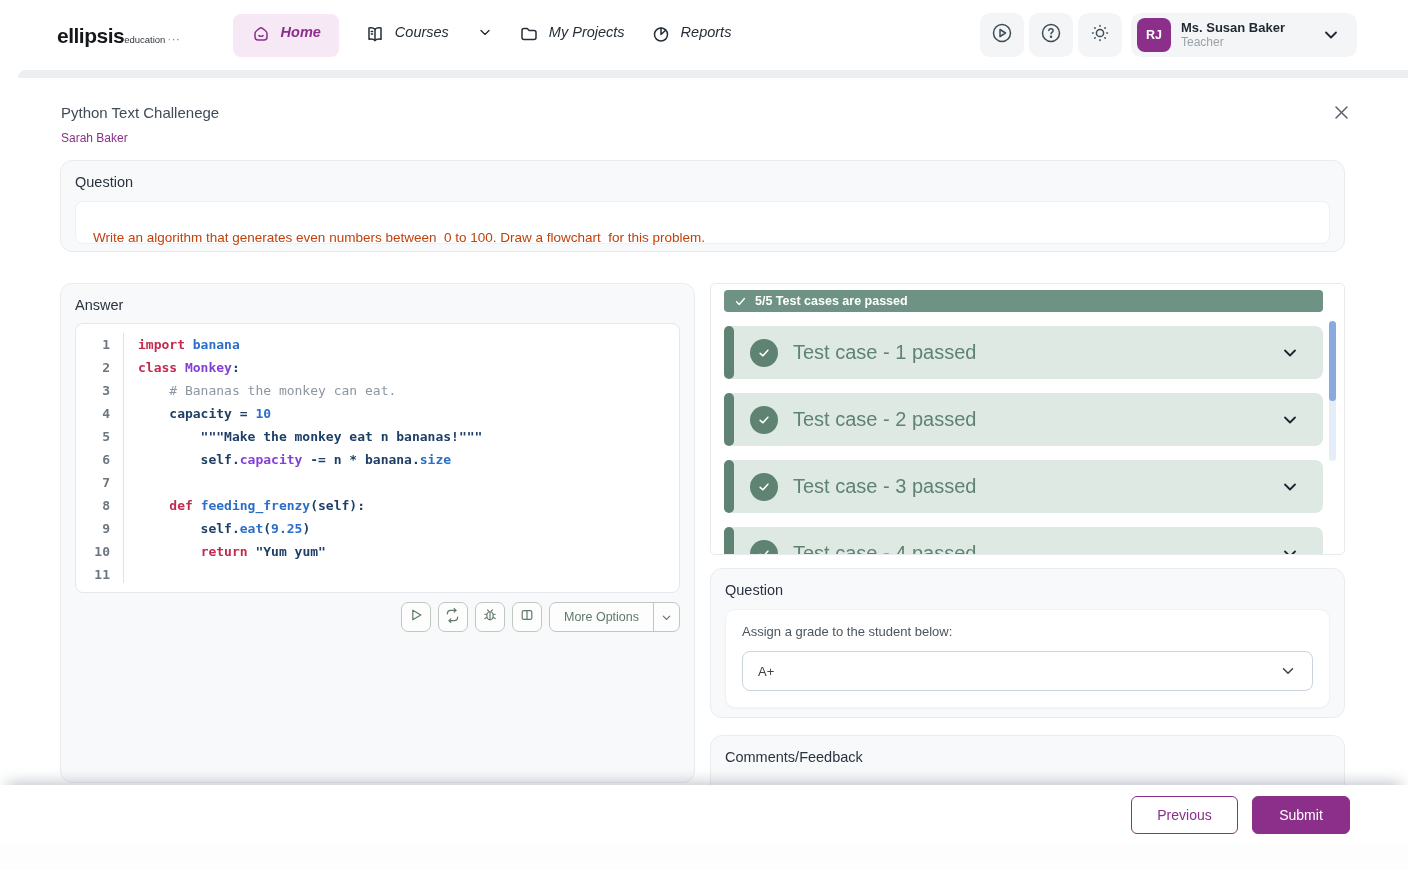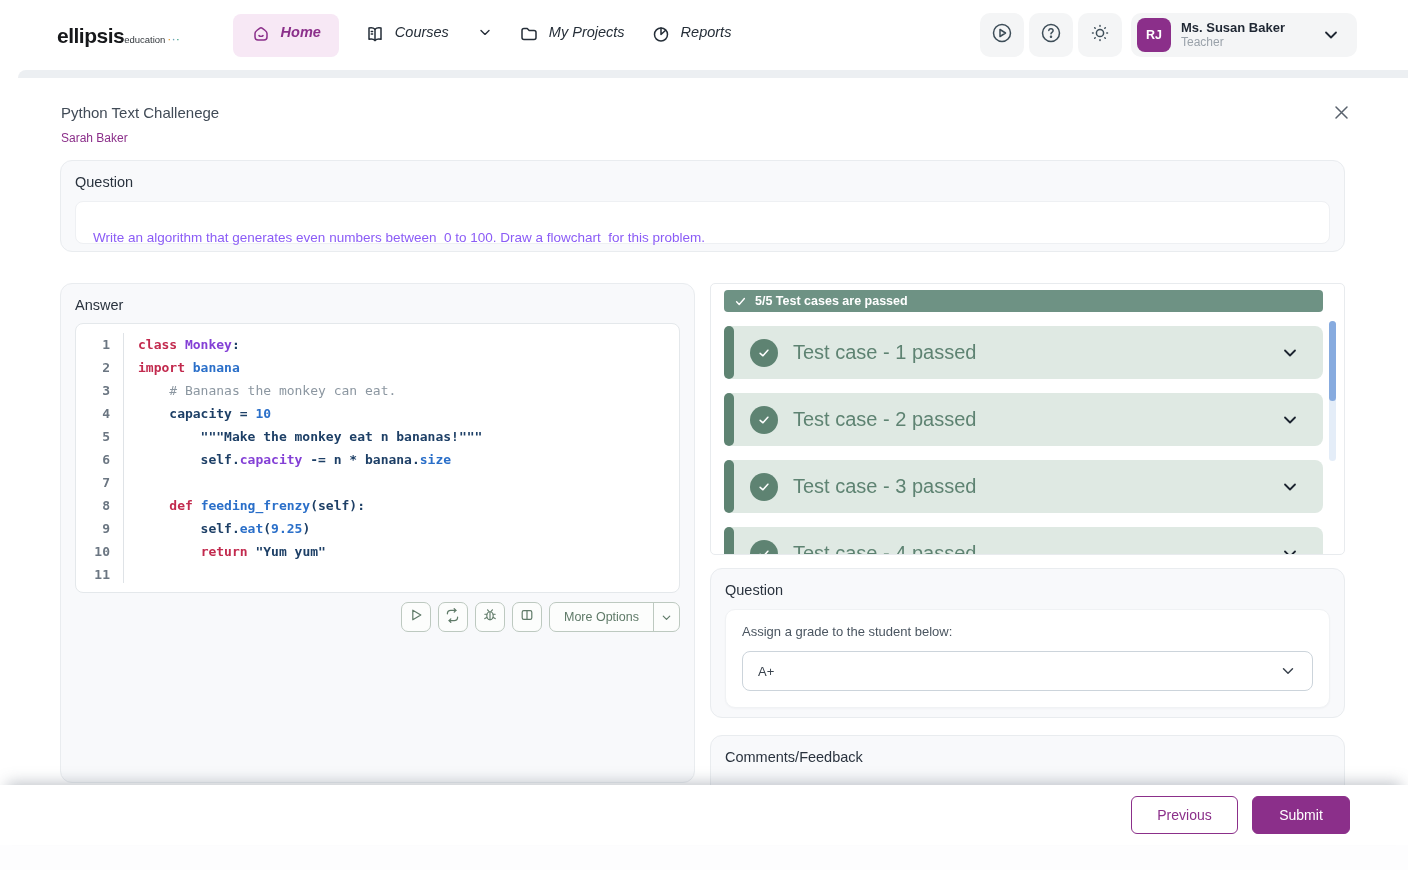--- a/index.html
+++ b/index.html
@@ -33,21 +33,21 @@
   .page-title { position:absolute; left:61px; top:104px; font-size:15px; color:#414b57; font-weight:500; }
   .student-link { position:absolute; left:61px; top:131px; font-size:12px; color:#8b2f8a; font-weight:500; cursor:pointer; }
   .close-btn { position:absolute; left:1330px; top:103px; width:22px; height:22px; display:flex; align-items:center; justify-content:center; cursor:pointer; }
 
   
   .card { position:absolute; background:#f8f9fb; border:1px solid #e9ecef; border-radius:12px; }
   .card-header { font-size:14.5px; font-weight:500; color:#2a333e; }
 
   .question-card { left:60px; top:160px; width:1285px; height:92px; padding:13px 14px; }
   .question-inner { margin-top:11px; background:#fff; border:1px solid #eef0f3; border-radius:8px; height:43px; display:flex; align-items:center; padding:0 17px; }
-  .question-text { font-size:13.5px; color:#8b5cf6; white-space:pre-wrap;margin-top:30px; }
+  .question-text { font-size:13.5px; color:#c2410c; white-space:pre-wrap;margin-top:30px; }
 
   
   .answer-card { left:60px; top:283px; width:635px; height:500px; padding:13px 14px; }
   .editor { margin-top:10px; background:#fff; border:1px solid #e4e8eb; border-radius:8px; height:270px; padding:9px 0; display:flex; overflow:hidden; cursor:text; }
   .gutter { width:48px; border-right:1px solid #dfe3e7; display:flex; flex-direction:column; align-items:flex-end; padding-right:13px; }
   .gutter div { height:23px; line-height:23px; font-family:"DejaVu Sans Mono", monospace; font-size:13px; font-weight:600; color:#6b7682; }
   .code-area { flex:1; padding-left:14px; }
   .code-line { height:23px; line-height:23px; font-family:"DejaVu Sans Mono", monospace; font-size:13px; font-weight:600; white-space:pre; color:#1d3f66; }
   .tok-kw{color:#c22a4e}.tok-fn{color:#2a6fc9}.tok-cl{color:#8440d6}.tok-at{color:#8440d6}
   .tok-nm{color:#2a6fc9}.tok-cm{color:#8c97a1;font-weight:500}.tok-df{color:#1d3f66}.tok-st{color:#1d3f66}
@@ -211,22 +211,22 @@
         <div>4</div>
         <div>5</div>
         <div>6</div>
         <div>7</div>
         <div>8</div>
         <div>9</div>
         <div>10</div>
         <div>11</div>
       </div>
     <div class="code-area" id="code-area">
+        <div class="code-line"><span class="tok-kw">import</span><span class="tok-df"> </span><span class="tok-fn">banana</span></div>
         <div class="code-line"><span class="tok-kw">class</span><span class="tok-df"> </span><span class="tok-cl">Monkey</span><span class="tok-df">:</span></div>
-        <div class="code-line"><span class="tok-kw">import</span><span class="tok-df"> </span><span class="tok-fn">banana</span></div>
         <div class="code-line"><span class="tok-cm">    # Bananas the monkey can eat.</span></div>
         <div class="code-line"><span class="tok-df">    capacity = </span><span class="tok-nm">10</span></div>
         <div class="code-line"><span class="tok-st">        """Make the monkey eat n bananas!"""</span></div>
         <div class="code-line"><span class="tok-df">        self.</span><span class="tok-at">capacity</span><span class="tok-df"> -= n * banana.</span><span class="tok-fn">size</span></div>
         <div class="code-line"></div>
         <div class="code-line"><span class="tok-df">    </span><span class="tok-kw">def</span><span class="tok-df"> </span><span class="tok-fn">feeding_frenzy</span><span class="tok-df">(self):</span></div>
         <div class="code-line"><span class="tok-df">        self.</span><span class="tok-fn">eat</span><span class="tok-df">(</span><span class="tok-nm">9.25</span><span class="tok-df">)</span></div>
         <div class="code-line"><span class="tok-df">        </span><span class="tok-kw">return</span><span class="tok-df"> </span><span class="tok-st">"Yum yum"</span></div>
       </div>
   </div>

